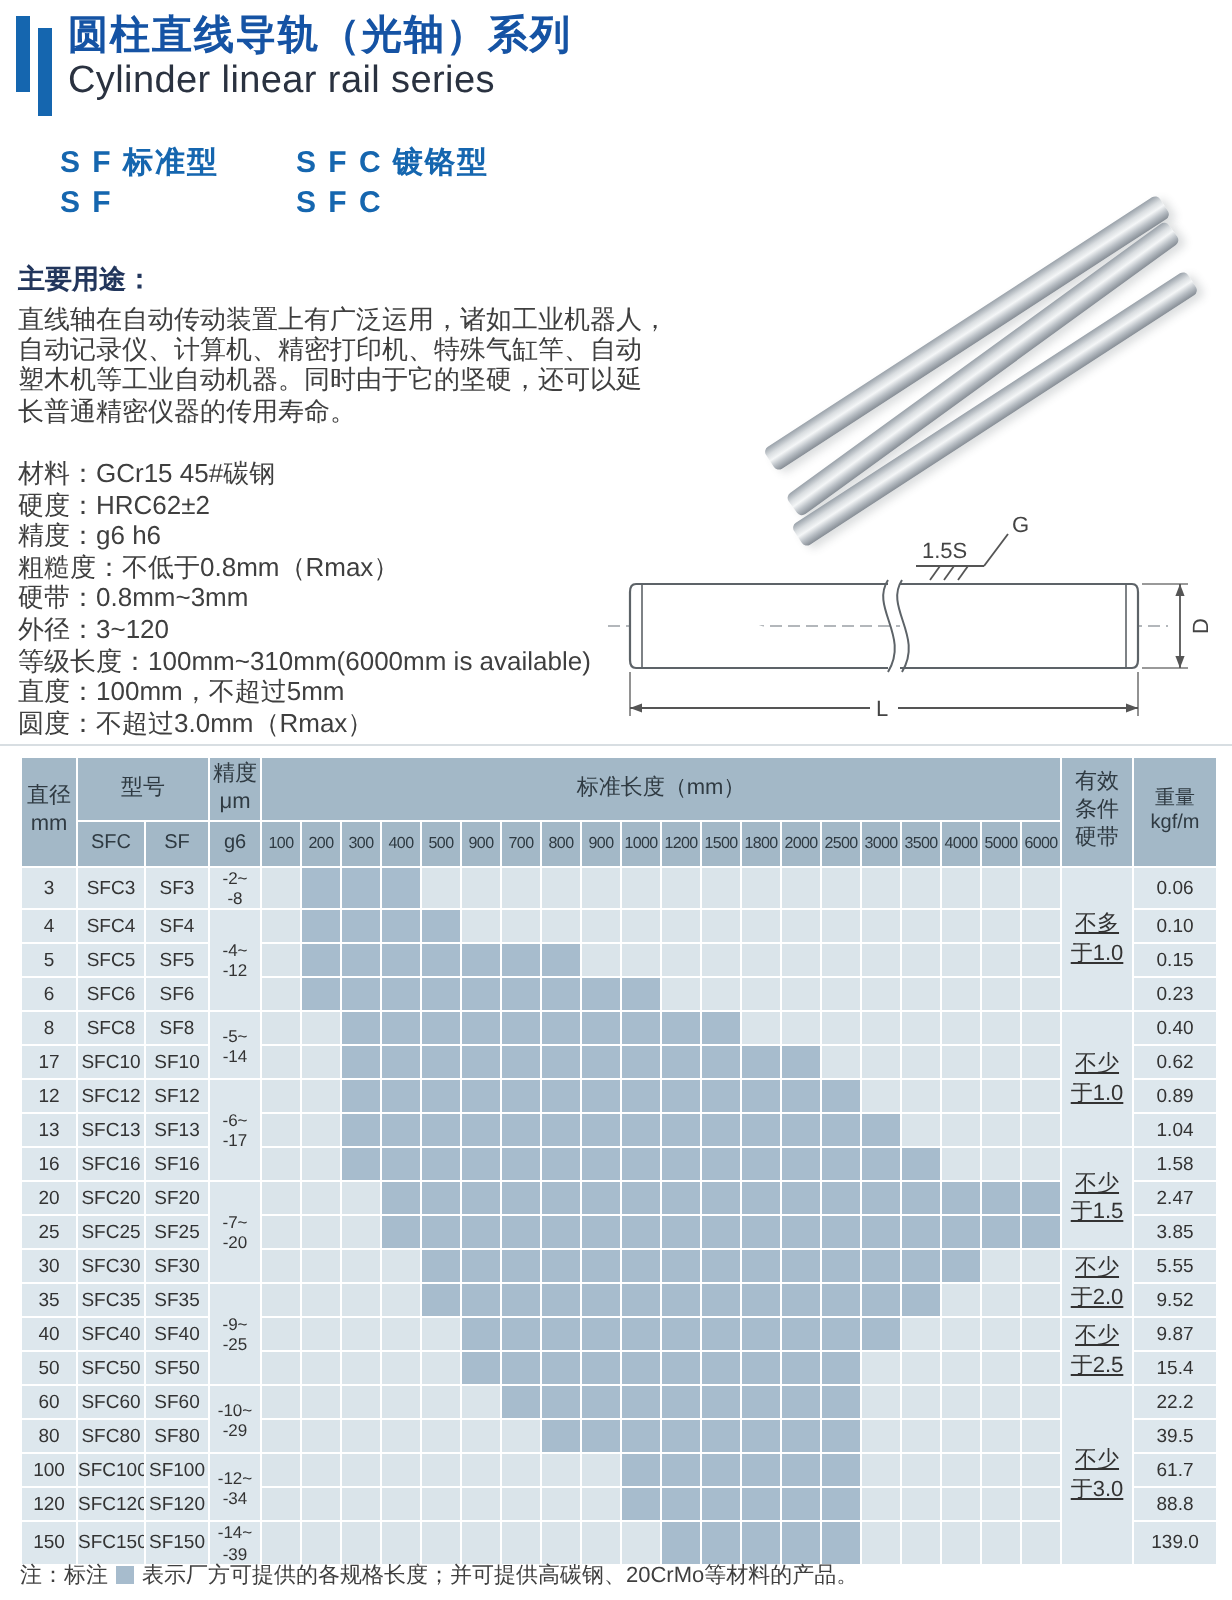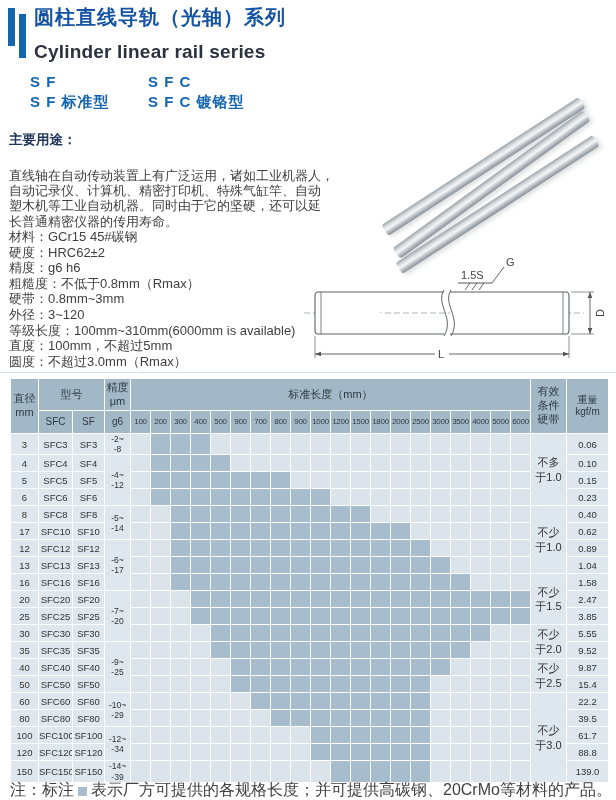--- a/index.html
+++ b/index.html
@@ -7,32 +7,32 @@
     width:616px;height:800px;position:relative;background:#fff;
     font-family:"Liberation Sans","DejaVu Sans",sans-serif;color:#3f3f3f;
     overflow:hidden;
   }
   
   .hdr-bar{position:absolute;width:7px;background:var(--accent,#1566af);}
   .bar1{left:8px;top:8px;height:38px;}
   .bar2{left:19px;top:14px;height:44px;}
   .title-cn{position:absolute;left:34px;top:4px;font-size:20px;font-weight:bold;
     color:#1553a4;letter-spacing:1px;}
-  .title-en{position:absolute;left:34px;top:30px;font-size:19px;font-weight:bold;
-    color:#2a3240;letter-spacing:0.2px;margin-top:11px;}
+  .title-en{position:absolute;left:34px;top:30px;font-size:19px;font-weight:normal;
+    color:#2a3240;letter-spacing:0.2px;}
   
   .models{position:absolute;left:30px;top:72px;font-weight:bold;color:#1566af;}
   .models .mrow{display:flex;}
   .models .mrow span{display:inline-block;}
   .m-a{width:118px;font-size:15px;letter-spacing:1px;}
   .m-b{font-size:15px;letter-spacing:1px;}
   .models .mrow{line-height:20px;}
   
   .usage{position:absolute;left:9px;top:131px;width:360px;}
-  .usage-h{font-size:13.5px;font-weight:bold;color:#22365c;margin-bottom:19px;}
+  .usage-h{font-size:13.5px;font-weight:bold;color:#22365c;margin-bottom:3px;}
   .usage-t{font-size:13px;line-height:15.2px;color:#3f3f3f;white-space:pre-line;}
   
   .specs{position:absolute;left:9px;top:229px;width:340px;font-size:13px;
     line-height:15.6px;color:#3f3f3f;white-space:pre-line;}
   
   .photo{position:absolute;left:372px;top:108px;width:238px;height:142px;}
   .rod{position:absolute;width:235px;height:13px;border-radius:3px;
     background:linear-gradient(180deg,#9aa2aa 0%,#d9dde0 28%,#f4f6f7 50%,#b9bfc5 75%,#868d95 100%);
     box-shadow:2px 3px 4px rgba(60,70,80,0.18);}
   .rod1{top:52px;left:-6px;transform:rotate(-33deg);}
@@ -51,43 +51,43 @@
   thead tr:first-child{height:32px;}
   thead tr:last-child{height:23px;}
   tbody tr{height:17px;}
   .hd{background:var(--hdbg);color:#2f3a42;font-weight:normal;font-size:11px;line-height:1.25;}
   .hd.sub{font-size:10px;}
   .hd.num{font-size:8px;letter-spacing:-0.3px;}
   .lbl{background:var(--lbl);font-size:9.5px;color:#333;}
   .prec{background:var(--lbl);font-size:8.5px;line-height:1.2;color:#333;}
   .c.on{background:var(--on);}
   .c.off{background:var(--off);}
-  .cond{background:var(--lbl);font-size:11px;line-height:1.35;color:#333;}
+  .cond{background:var(--lbl);font-size:11px;line-height:1.35;color:#333;text-decoration:underline;}
   .wt{background:var(--lbl);font-size:9.5px;color:#333;}
   
-  .footnote{position:absolute;left:10px;top:780px;font-size:16px;color:#3f3f3f;}
+  .footnote{position:absolute;left:10px;top:780px;font-size:11px;color:#3f3f3f;}
   .swatch{display:inline-block;width:9px;height:9px;background:var(--on);
     margin:0 4px;vertical-align:-1px;}
 </style>
 </head>
 <body>
 
 <div class="hdr-bar bar1"></div>
 <div class="hdr-bar bar2"></div>
 <div class="title-cn">圆柱直线导轨（光轴）系列</div>
 <div class="title-en">Cylinder linear rail series</div>
 
 <div class="models">
   <div class="mrow">
+    <span class="m-a">S F 标准型</span>
+    <span class="m-b">S F C 镀铬型</span>
+  </div>
+  <div class="mrow">
     <span class="m-a">S F</span>
     <span class="m-b">S F C</span>
-  </div>
-  <div class="mrow">
-    <span class="m-a">S F 标准型</span>
-    <span class="m-b">S F C 镀铬型</span>
   </div>
 </div>
 
 <div class="usage">
   <div class="usage-h">主要用途：</div>
   <div class="usage-t">直线轴在自动传动装置上有广泛运用，诸如工业机器人，
 自动记录仪、计算机、精密打印机、特殊气缸竿、自动
 塑木机等工业自动机器。同时由于它的坚硬，还可以延
 长普通精密仪器的传用寿命。</div>
 </div>

